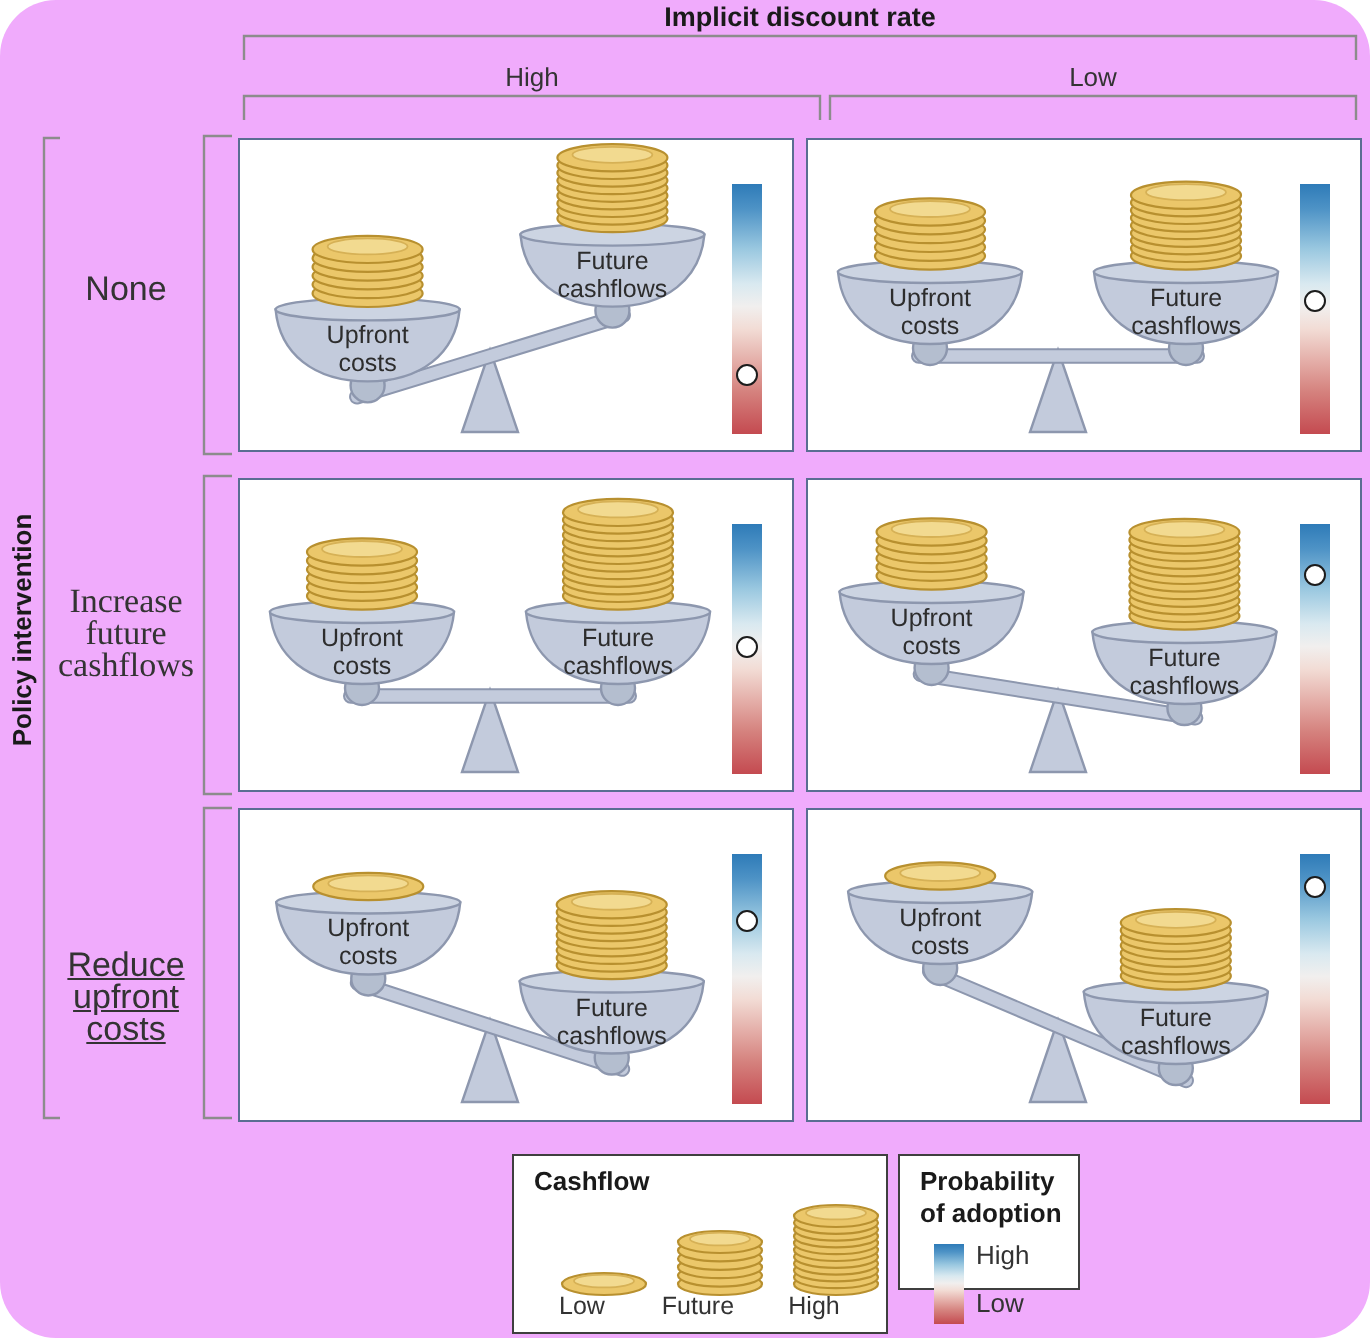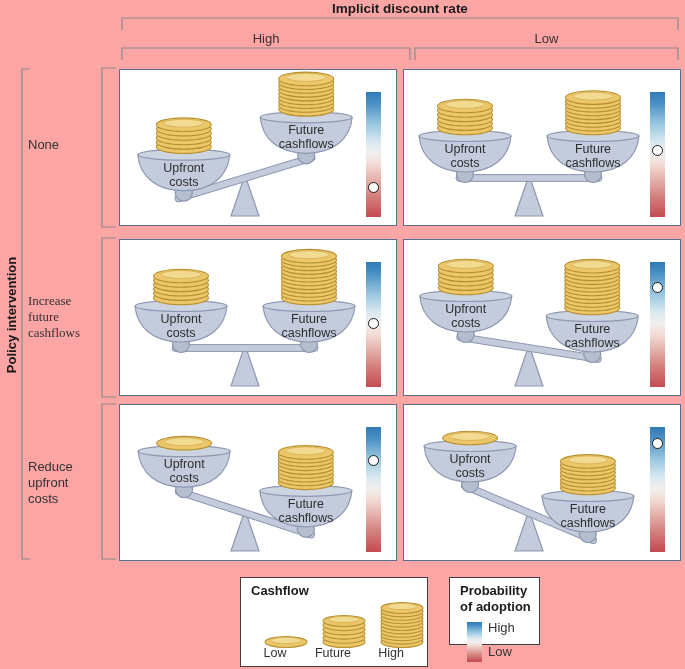--- a/index.html
+++ b/index.html
@@ -1,39 +1,39 @@
 <!DOCTYPE html>
 <html><head>
 <meta charset="utf-8">
 <style>
   html,body{margin:0;padding:0;background:#fff;}
-  .fig{position:relative;width:685px;height:669px;background:#fca5a5;
-       font-family:"Liberation Sans",sans-serif;color:#222;overflow:hidden;}
+  .fig{position:relative;width:685px;height:669px;background:#f0abfc;
+       font-family:"Liberation Sans",sans-serif;color:#222;overflow:hidden;border-radius:28px;}
   .abs{position:absolute;}
   .top-title{left:122px;top:1px;width:556px;text-align:center;
              font-size:13.5px;font-weight:bold;color:#1a1a1a;}
   .col-label{top:31px;text-align:center;font-size:13px;color:#333;}
   .col-label.c1{left:122px;width:288px;}
   .col-label.c2{left:415px;width:263px;}
   .row-axis{left:11px;top:315px;transform:translate(-50%,-50%) rotate(-90deg);
             font-size:13px;font-weight:bold;white-space:nowrap;color:#1a1a1a;}
-  .row-label{left:28px;width:70px;text-align:left;font-size:13px;color:#333;
+  .row-label{left:28px;width:70px;text-align:center;font-size:17px;color:#333;
              line-height:16px;white-space:pre-line;}
-  .rl1{top:137px;} .rl2{top:293px;font-family:Liberation Serif, serif;} .rl3{top:459px;}
+  .rl1{top:137px;} .rl2{top:293px;font-family:Liberation Serif, serif;} .rl3{top:475px;text-decoration:underline;}
   .brackets{left:0;top:0;}
   .panel{border:1.5px solid #5a6d92;background:#fff;box-sizing:border-box;}
   .p-c1{left:119px;width:278px;} .p-c2{left:403px;width:278px;}
   .p-r1{top:69px;height:157px;} .p-r2{top:239px;height:157px;} .p-r3{top:404px;height:157px;}
   svg.scale{position:absolute;left:2px;top:0;}
   svg text{font-family:"Liberation Sans",sans-serif;}
   .gradient-bar{position:absolute;right:15px;top:22px;width:15px;height:125px;}
   .dot{position:absolute;left:50%;margin-left:-5.5px;width:11px;height:11px;
        border-radius:50%;background:#fff;border:1.8px solid #1c1c1c;box-sizing:border-box;}
   .legend-box{border:1.4px solid #3f3f3f;background:#fff;box-sizing:border-box;}
-  .cashflow-box{left:240px;top:577px;width:188px;height:90px;padding-left:11px;}
+  .cashflow-box{left:256px;top:577px;width:188px;height:90px;padding-left:11px;}
   .prob-box{left:449px;top:577px;width:91px;height:68px;}
   .legend-title{position:absolute;left:10px;top:5px;font-size:13px;font-weight:bold;
                 color:#1a1a1a;line-height:16px;white-space:pre-line;}
   .coin-label{position:absolute;top:68px;width:64px;text-align:center;font-size:12.5px;color:#333;}
   .cl1{left:2px;} .cl2{left:60px;} .cl3{left:118px;}
   .swatch{position:absolute;left:17px;top:44px;width:15px;height:40px;}
   .prob-label{position:absolute;left:38px;font-size:13px;color:#333;}
   .ph{top:42px;} .pl{top:66px;}
 </style>
 </head>

